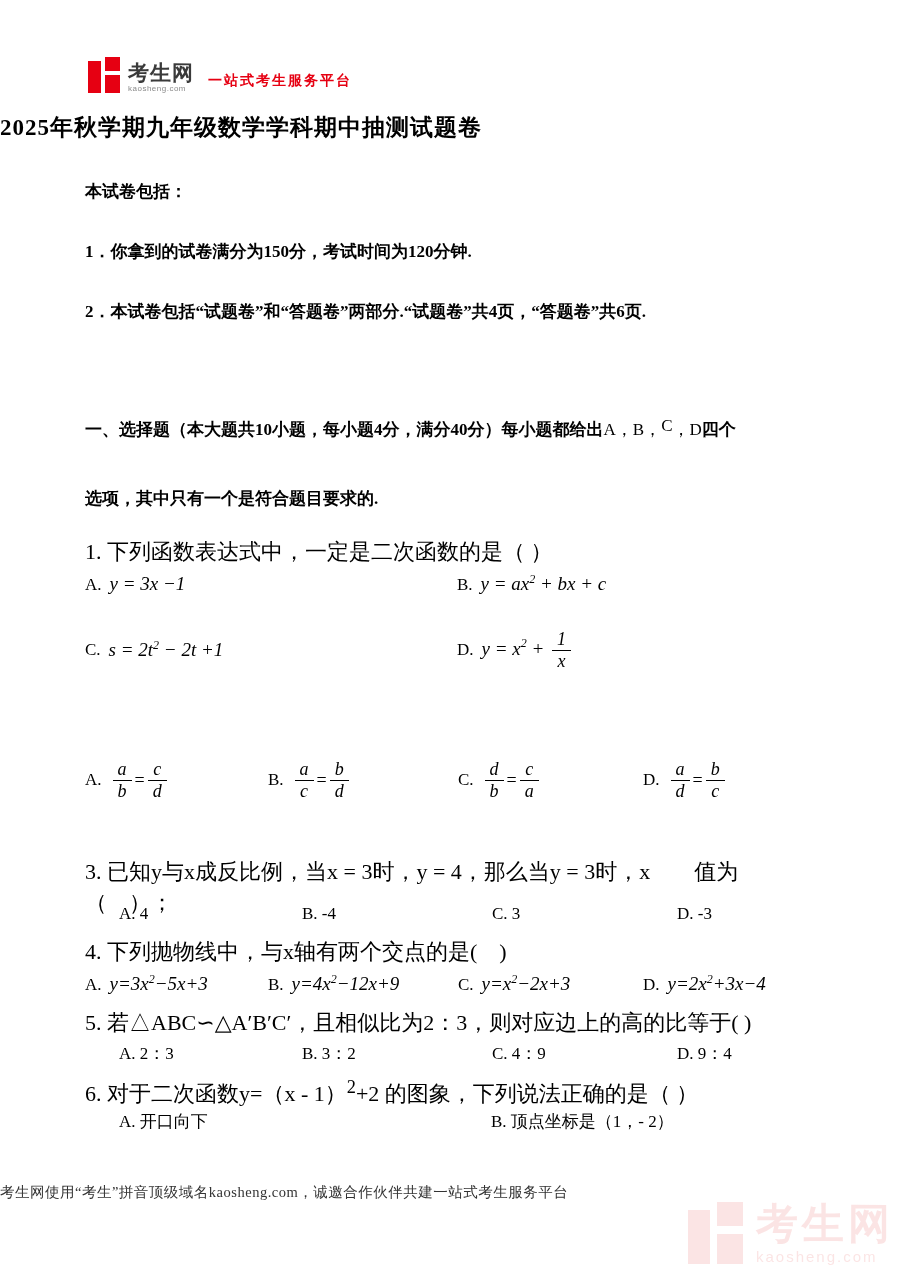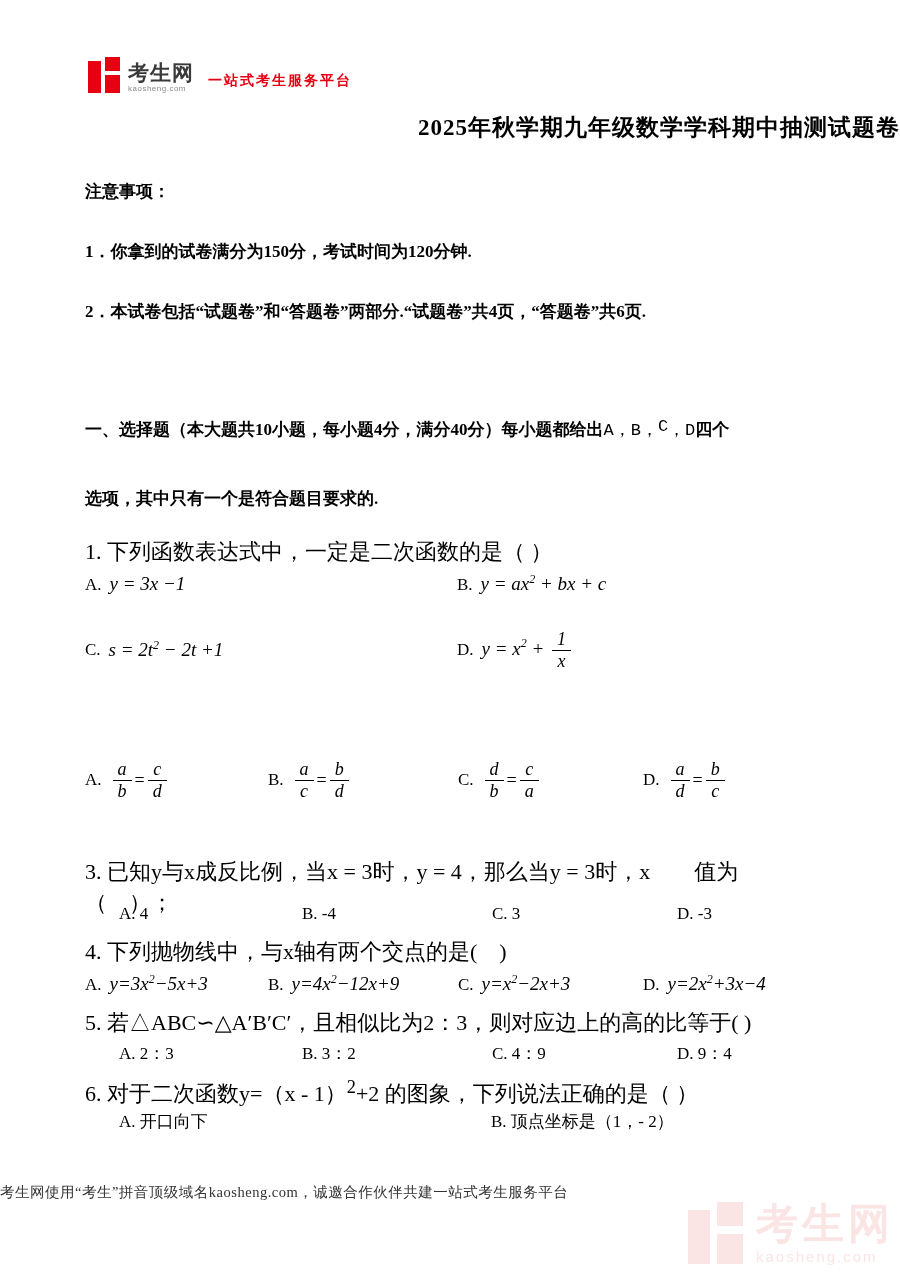--- a/index.html
+++ b/index.html
@@ -16,27 +16,27 @@
   .logo-icon .blk { position:absolute; background:#e60012; }
   .logo-icon .blk1 { left:0; top:4px; width:13px; height:32px; }
   .logo-icon .blk2 { left:17px; top:0;  width:15px; height:14px; }
   .logo-icon .blk3 { left:17px; top:18px; width:15px; height:18px; }
   .logo-text { margin-left:6px; line-height:1; }
   .logo-brand { font-family:"Liberation Sans", sans-serif; font-weight:bold; font-size:21px; color:#3a3a3a; letter-spacing:1px; }
   .logo-domain { font-family:"Liberation Sans", sans-serif; font-size:8px; color:#8a8a8a; margin-top:2px; letter-spacing:0.5px; }
   .logo-tagline { font-family:"Liberation Sans", sans-serif; font-weight:bold; font-size:14px; color:#e60012; margin-left:14px; margin-bottom:3px; letter-spacing:2px; }
 
   
-  .title { position:absolute; top:112px; left:0; right:0; text-align:right;
-           font-size:23px; font-weight:bold; letter-spacing:1px;padding-left:20px; }
+  .title { position:absolute; top:112px; left:0; right:0; text-align:left;
+           font-size:23px; font-weight:bold; letter-spacing:1px; }
 
   
   .block { position:absolute; left:85px; right:85px; font-size:17px; line-height:1.4; }
   .bold  { font-weight:bold; }
-  .serif-letters { font-weight:normal; font-family:Liberation Mono, monospace; }
+  .serif-letters { font-weight:normal; font-family:Liberation Serif, serif; }
   .raised { position:relative; top:-4px; }
 
   
   .stem { font-size:22px; }
   .opt-grid4 { display:grid; grid-template-columns:183px 190px 185px 1fr; align-items:center; }
   .opt-grid2 { display:grid; grid-template-columns:372px 1fr; align-items:center; }
   .opt { display:flex; align-items:center; }
   .olabel { font-size:17px; margin-right:8px; flex:0 0 auto; }
   .math { font-style:italic; font-size:19px; white-space:nowrap; }
   .math sup { font-size:12px; font-style:italic; }
@@ -75,21 +75,21 @@
     </div>
     <div class="logo-text">
       <div class="logo-brand">考生网</div>
       <div class="logo-domain">kaosheng.com</div>
     </div>
     <div class="logo-tagline">一站式考生服务平台</div>
   </header>
 
   <h1 class="title">2025年秋学期九年级数学学科期中抽测试题卷</h1>
 
-  <div class="block bold" style="top:180px">注意事项：</div>
+  <div class="block bold" style="top:180px">本试卷包括：</div>
   <div class="block bold" style="top:240px">1．你拿到的试卷满分为150分，考试时间为120分钟.</div>
   <div class="block bold" style="top:300px">2．本试卷包括“试题卷”和“答题卷”两部分.“试题卷”共4页，“答题卷”共6页.</div>
 
   <div class="block bold" style="top:418px">
     <span>一、选择题（本大题共10小题，每小题4分，满分40分）每小题都给出</span><span class="serif-letters">A，B，</span><span class="serif-letters raised">C</span><span class="serif-letters">，D</span><span>四个</span>
   </div>
   <div class="block bold" style="top:487px">选项，其中只有一个是符合题目要求的.</div>
 
   <div class="block stem" style="top:537px">1. 下列函数表达式中，一定是二次函数的是（      ）</div>
   <div class="block opt-grid2" style="top:571px">

